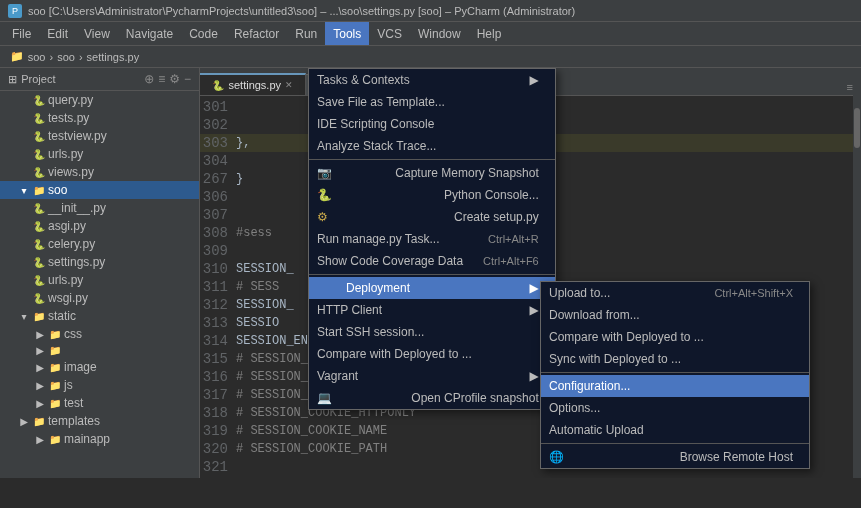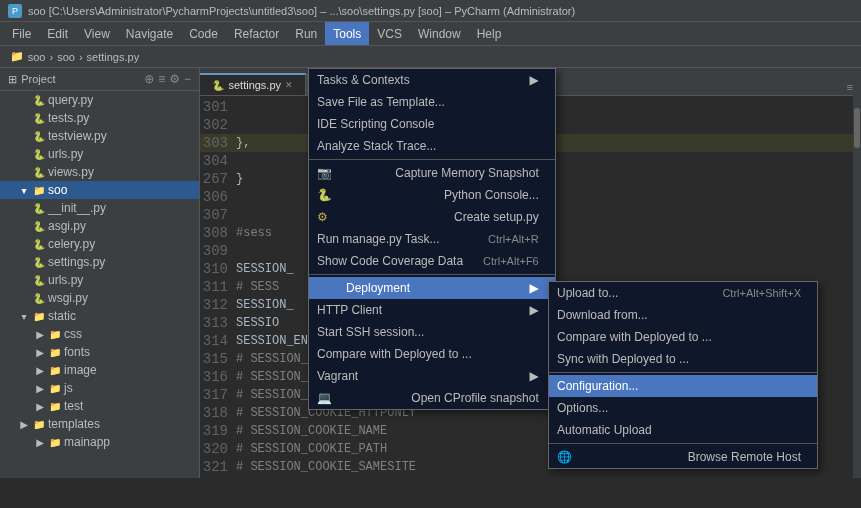--- a/index.html
+++ b/index.html
@@ -282,21 +282,20 @@
       <span class="tree-label">static</span>
     </div>
     <div class="tree-item indent-2">
       <span class="tree-icon">▶</span>
       <span class="tree-icon" style="color:#c8a84b;">📁</span>
       <span class="tree-label">css</span>
     </div>
     <div class="tree-item indent-2">
       <span class="tree-icon">▶</span>
       <span class="tree-icon" style="color:#c8a84b;">📁</span>
-      <span class="tree-label">fonts</span>
     </div>
     <div class="tree-item indent-2">
       <span class="tree-icon">▶</span>
       <span class="tree-icon" style="color:#c8a84b;">📁</span>
       <span class="tree-label">image</span>
     </div>
     <div class="tree-item indent-2">
       <span class="tree-icon">▶</span>
       <span class="tree-icon" style="color:#c8a84b;">📁</span>
       <span class="tree-label">js</span>
@@ -413,21 +412,20 @@
         <div style="display:flex; line-height:18px;">
           <span class="line-numbers">319</span>
           <span class="line-content kw-comment"># SESSION_COOKIE_NAME</span>
         </div>
         <div style="display:flex; line-height:18px;">
           <span class="line-numbers">320</span>
           <span class="line-content kw-comment"># SESSION_COOKIE_PATH</span>
         </div>
         <div style="display:flex; line-height:18px;">
           <span class="line-numbers">321</span>
-          <span class="line-content kw-comment"># SESSION_COOKIE_SAMESITE</span>
         </div>
       </div>
     </div>
 
     <div class="scrollbar-right">
       <div class="scrollbar-thumb"></div>
     </div>
 
     <div class="dropdown-overlay" style="position:absolute; top:0; left:0; right:0; bottom:0; z-index:100; pointer-events:none;">
 
@@ -484,21 +482,21 @@
         <div class="dropdown-item">
           <span>Vagrant</span>
           <span class="arrow">▶</span>
         </div>
         <div class="dropdown-item">
           <span style="margin-right:4px;">💻</span>
           <span>Open CProfile snapshot</span>
         </div>
       </div>
 
-      <div class="menu-dropdown" style="position:absolute; top:213px; left:348px; min-width:270px; pointer-events:auto;">
+      <div class="menu-dropdown" style="position:absolute; top:213px; left:340px; min-width:270px; pointer-events:auto;">
         <div class="dropdown-item">
           <span>Upload to...</span>
           <span class="shortcut">Ctrl+Alt+Shift+X</span>
         </div>
         <div class="dropdown-item">
           <span>Download from...</span>
         </div>
         <div class="dropdown-item">
           <span>Compare with Deployed to ...</span>
         </div>

